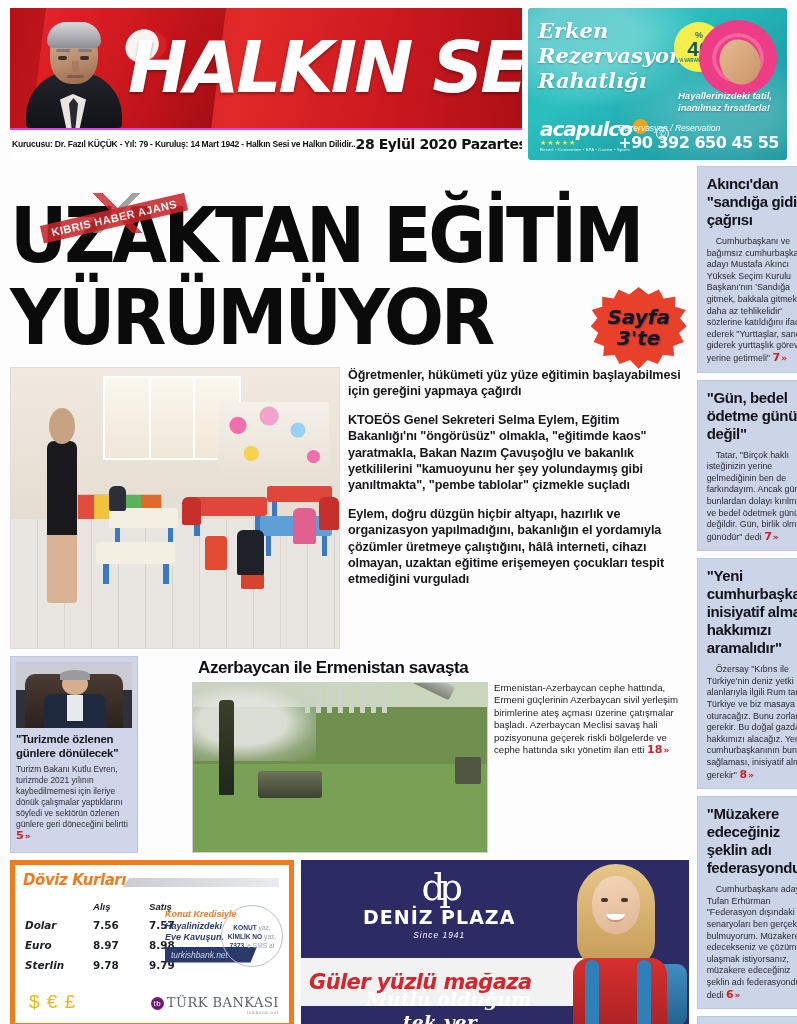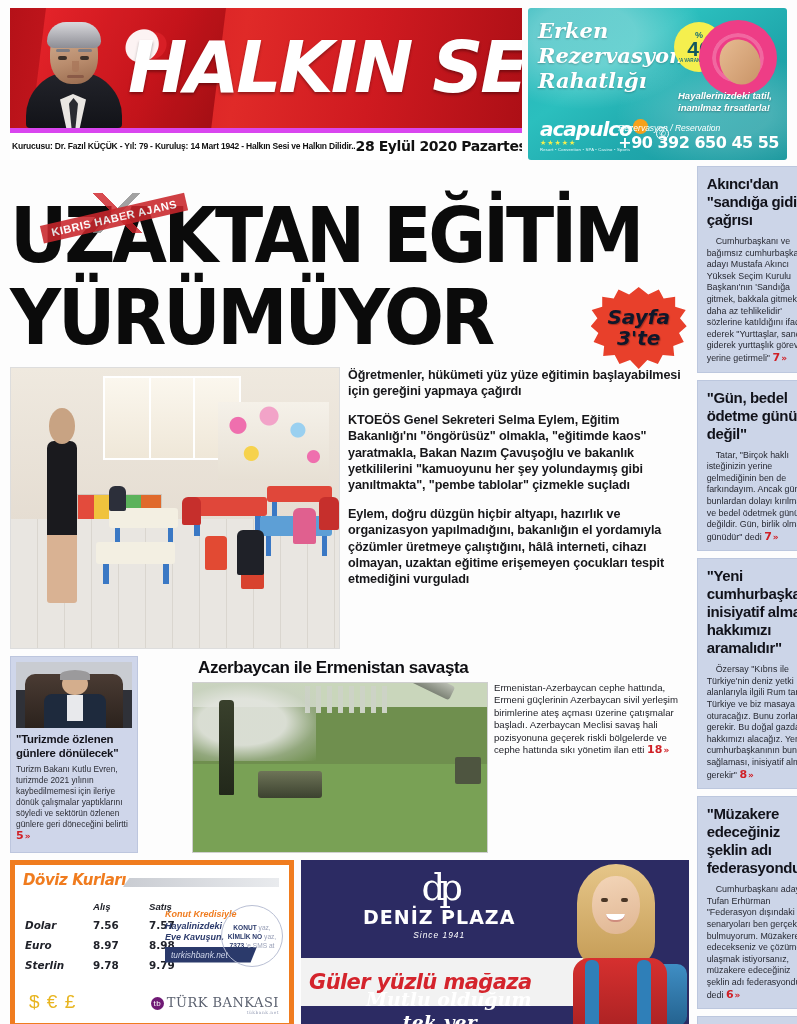--- a/index.html
+++ b/index.html
@@ -90,21 +90,21 @@
     color: #ffffff;
     line-height: 92px;
     white-space: nowrap;
     text-shadow: 0 2px 3px rgba(0,0,0,.35);
   }
   .strap {
     height: 30px;
     background: #ffffff;
     display: flex; align-items: center;
     padding: 0 2px;
-    border-top: 5px solid #d946ef;
+    border-top: 2px solid #d946ef;
   }
   .strap-left {
     font-size: 8.5px; font-weight: 700; color: #111;
     letter-spacing: -.2px; white-space: nowrap;
   }
   .strap-date, .strap-issue, .strap-price {
     font-family: "DejaVu Sans", sans-serif;
     font-size: 14px; font-weight: 700; color: #111;
     white-space: nowrap; letter-spacing: -.4px;
   }

